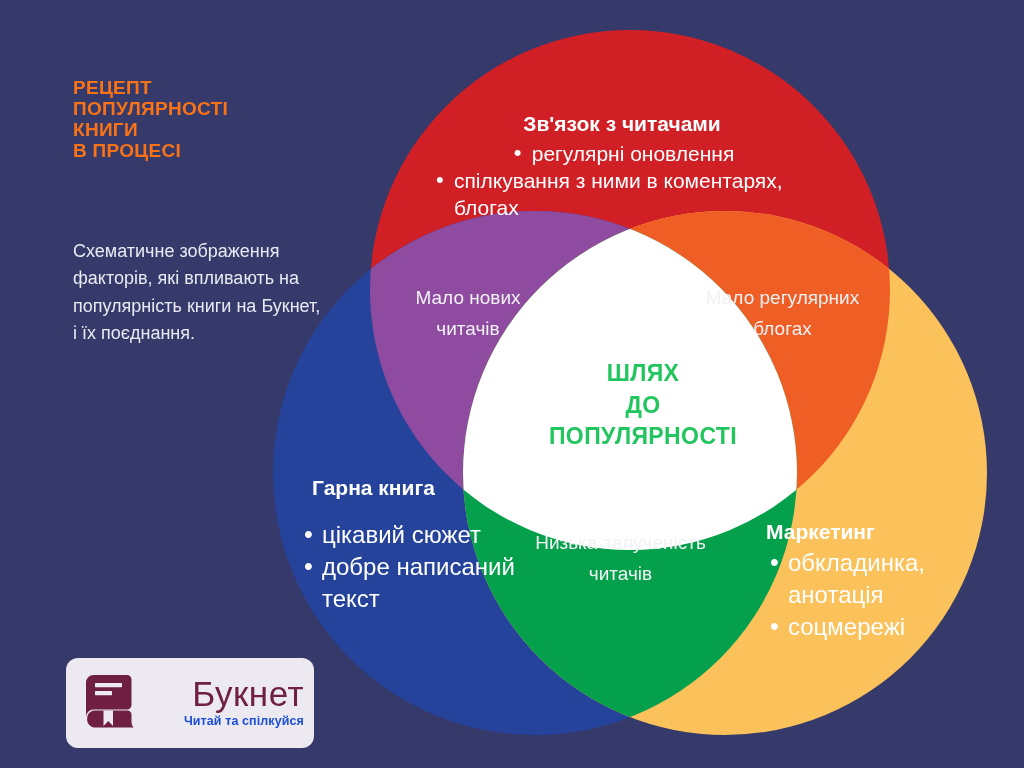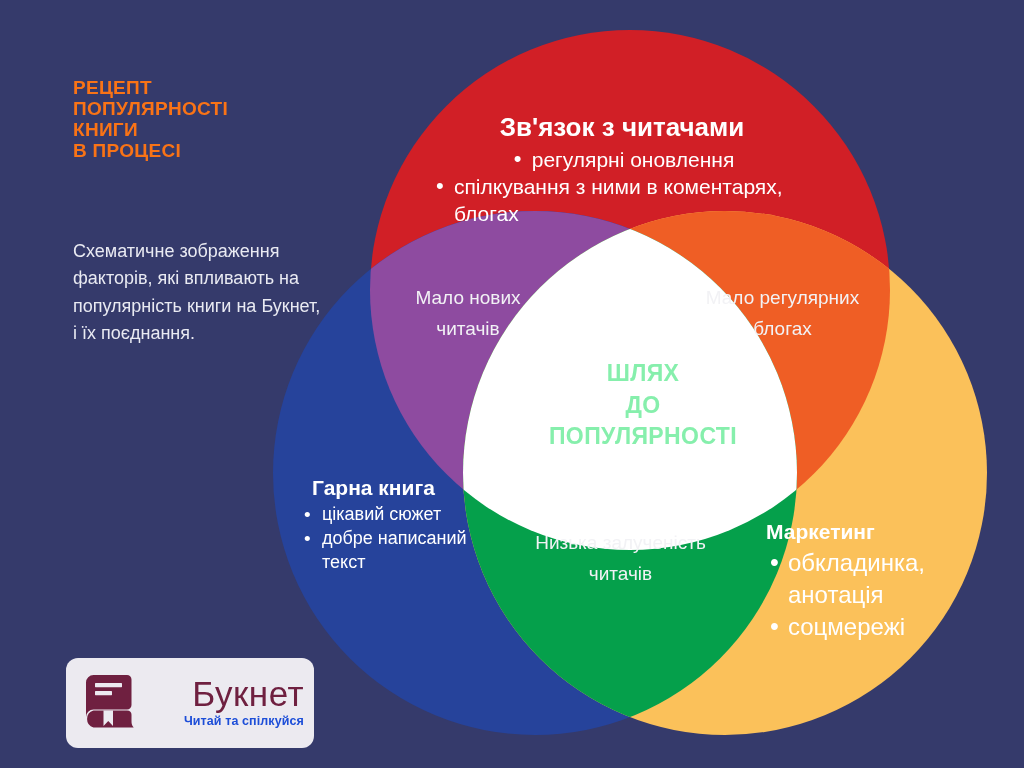--- a/index.html
+++ b/index.html
@@ -86,33 +86,33 @@
     line-height: inherit;
   }
 
   
   #block-red {
     left: 432px;
     top: 112px;
     width: 380px;
     text-align: center;
   }
-  #block-red .lbl-title { font-size: 26px; line-height: 1.18; }
+  #block-red .lbl-title { font-size: 21px; line-height: 1.18; }
   #block-red .bullets { font-size: 21px; line-height: 1.30; margin-top: 3px; }
   #block-red .bullets li { display: inline-block; text-align: left; padding-left: 22px; }
 
   
   #block-blue {
     left: 300px;
     top: 475px;
     width: 215px;
     text-align: left;
   }
   #block-blue .lbl-title { font-size: 21px; line-height: 1.2; padding-left: 12px; }
-  #block-blue .bullets { font-size: 18px; line-height: 1.33; margin-top: 3px; }
+  #block-blue .bullets { font-size: 24px; line-height: 1.33; margin-top: 19px; }
   #block-blue .bullets li { padding-left: 22px; }
 
   
   #block-orange {
     left: 766px;
     top: 475px;
     width: 210px;
     text-align: left;
   }
   #block-orange .lbl-title { font-size: 21px; line-height: 1.2; margin-top: 44px; }
@@ -130,21 +130,21 @@
   #inter-purple { left: 398px; top: 283px; width: 140px; }
   #inter-orange { left: 700px; top: 283px; width: 165px; }
   #inter-green  { left: 533px; top: 528px; width: 175px; }
 
   
   #center-label {
     left: 528px;
     top: 358px;
     width: 230px;
     text-align: center;
-    color: #86efac;
+    color: #22c55e;
     font-size: 23px;
     font-weight: bold;
     line-height: 1.38;
     letter-spacing: 0.4px;
     white-space: pre-line;
   }
 
   
   #logo {
     position: absolute;

